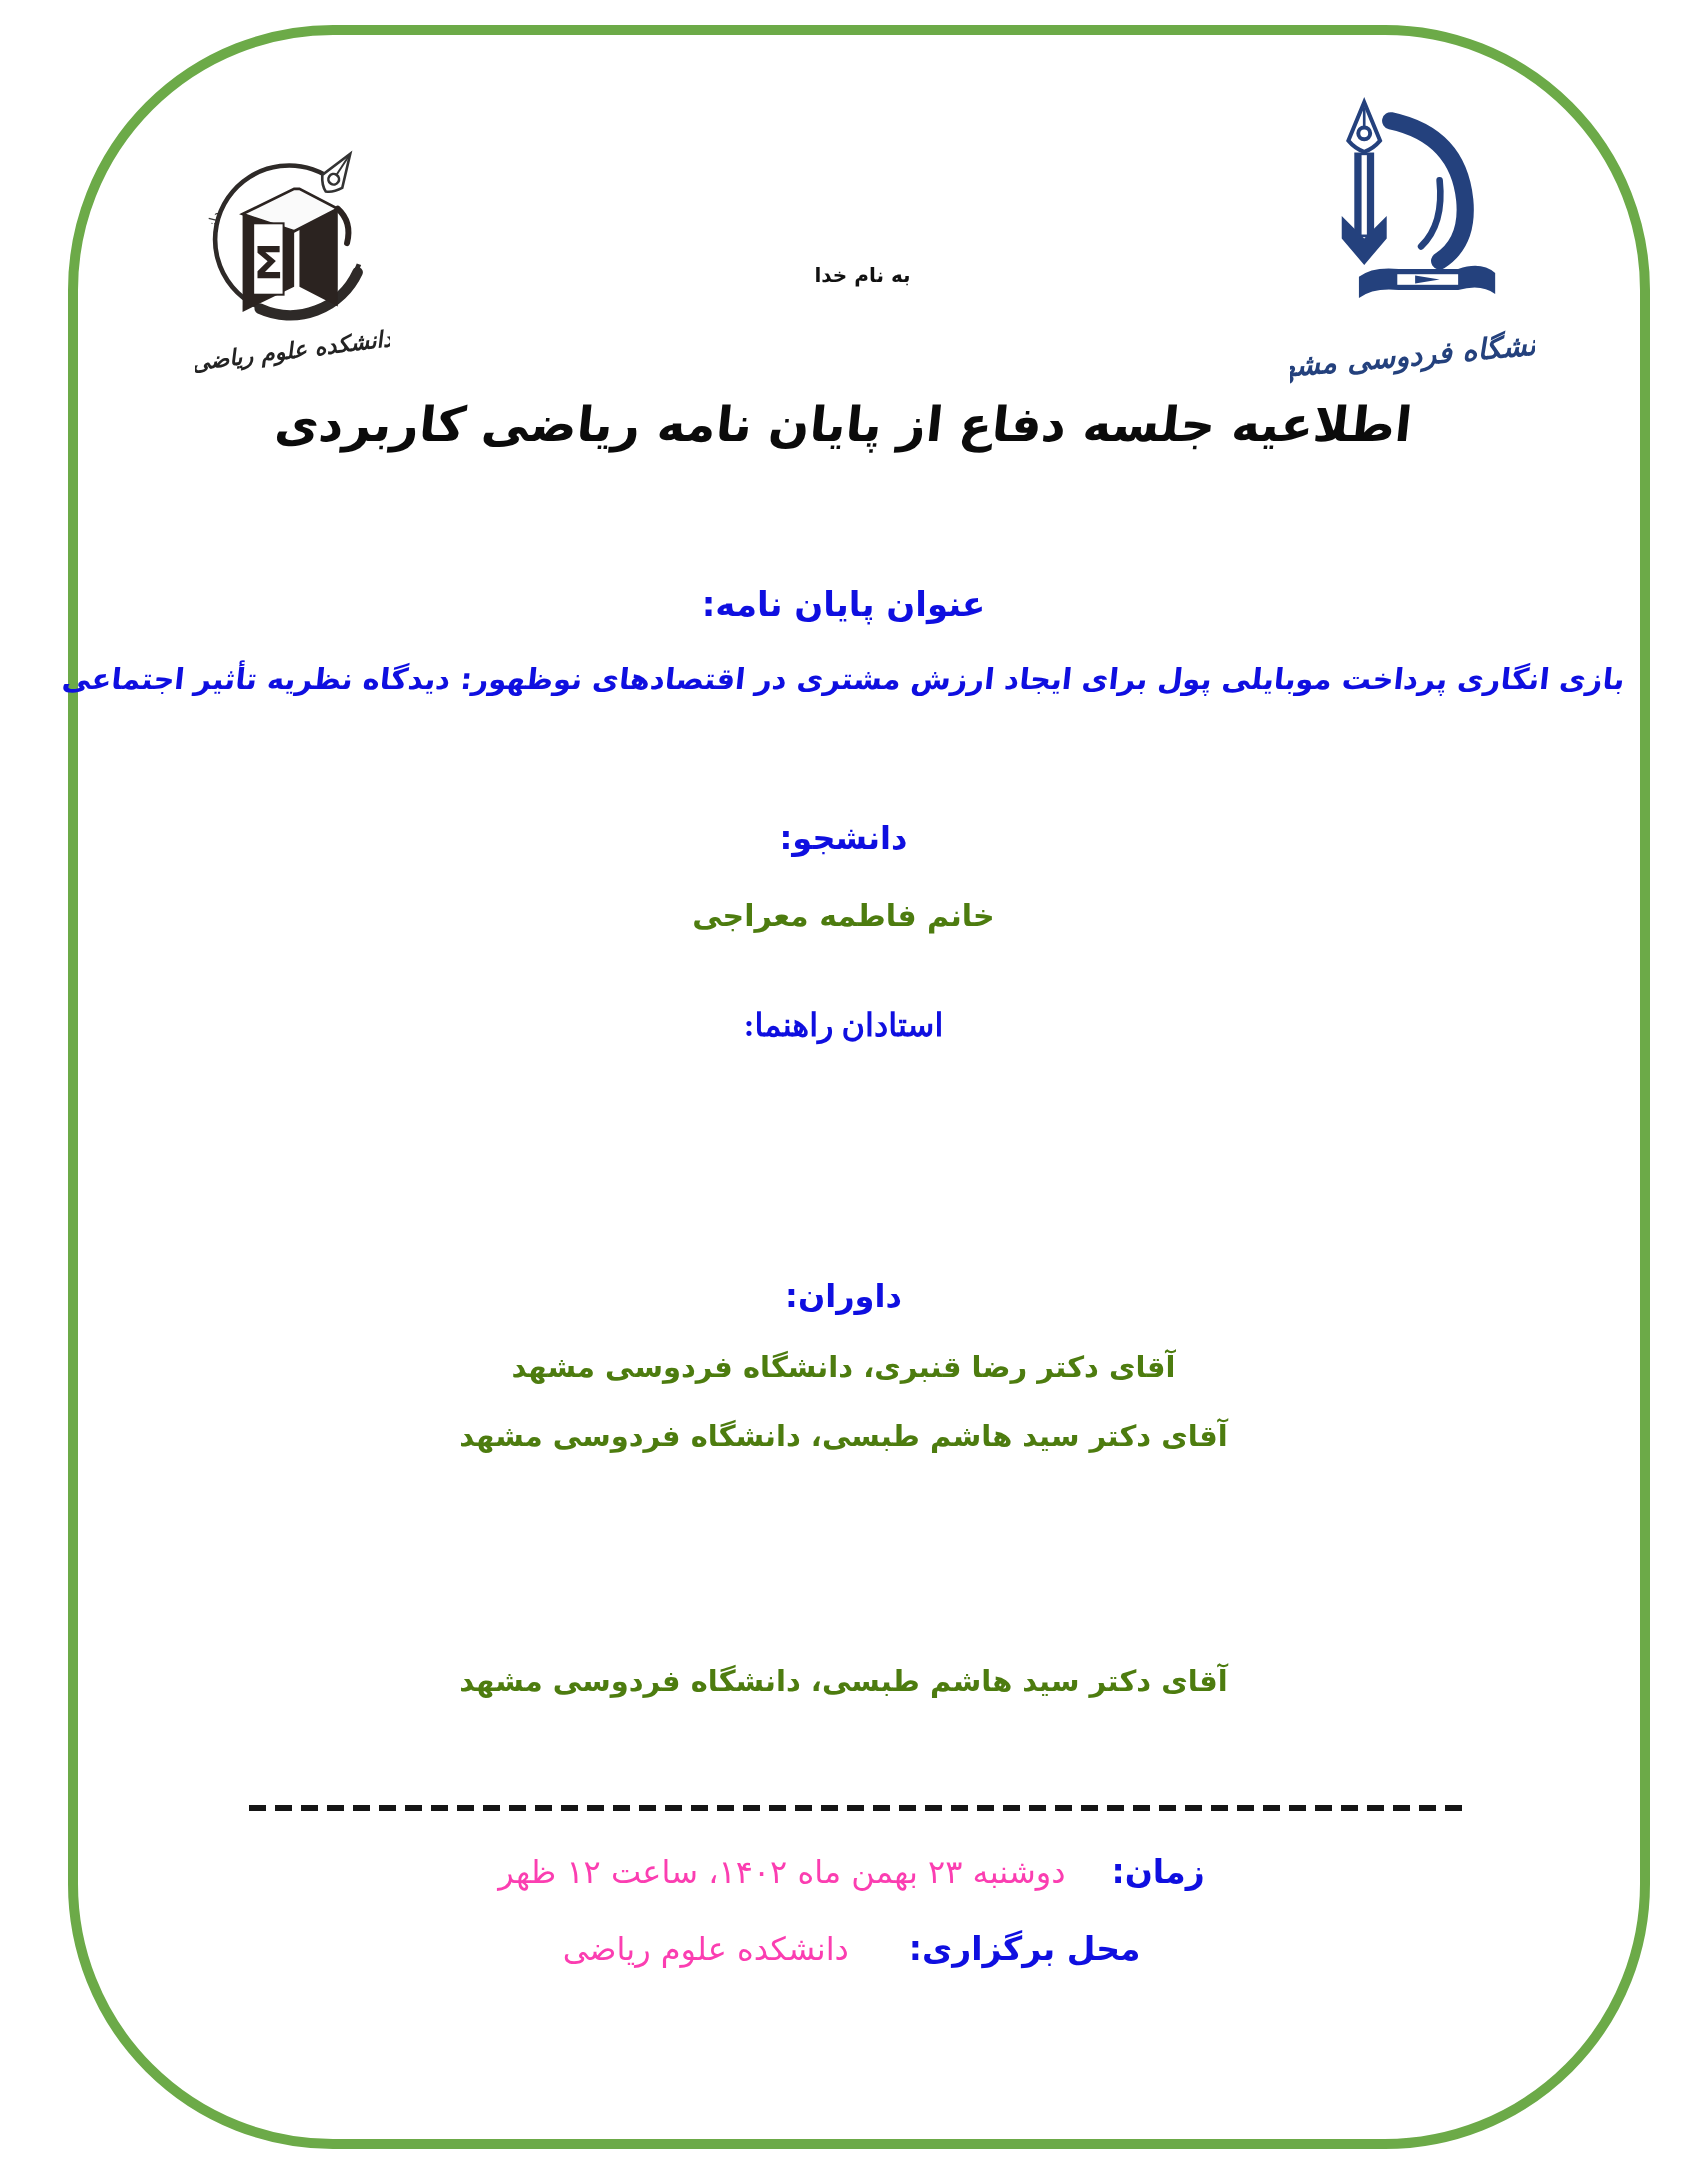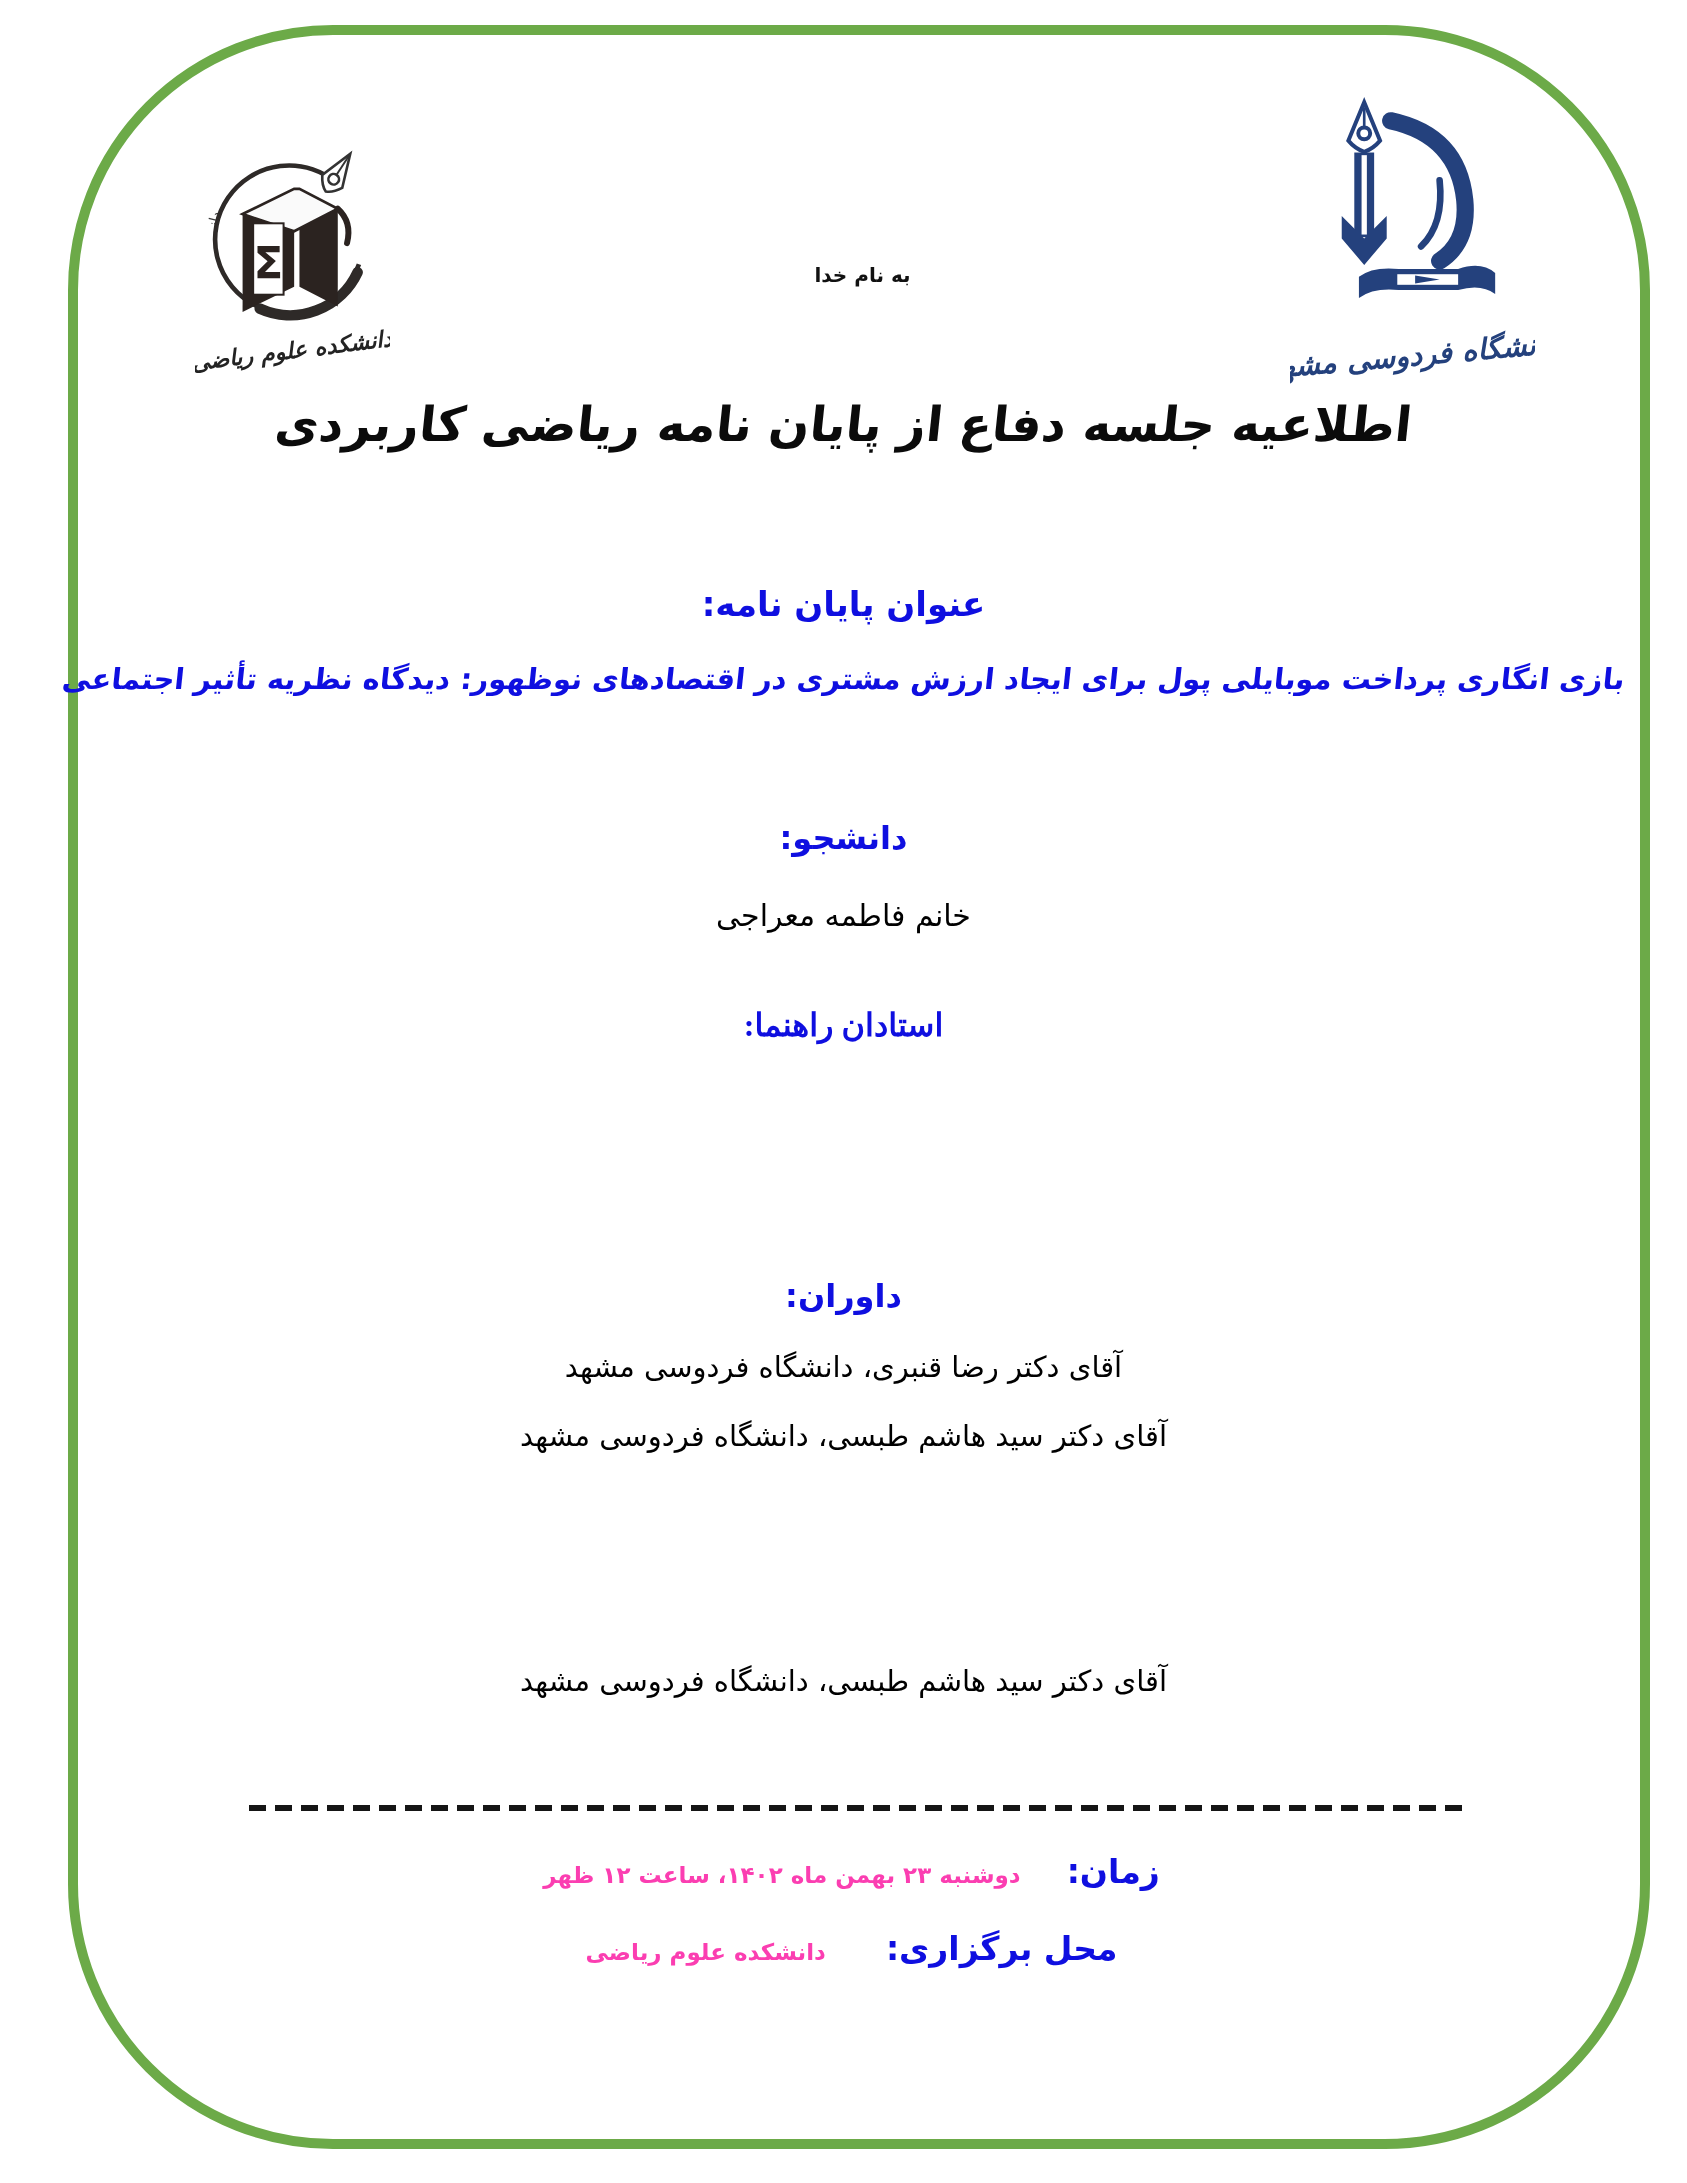--- a/index.html
+++ b/index.html
@@ -36,21 +36,21 @@
     top:396px;font-size:48px;font-weight:bold;color:#0b0b0b;
     transform:skewX(-6deg);
   }
   .sec-label{font-weight:bold;color:var(--accent-blue);}
   .title-label{top:584px;font-size:34px;}
   .thesis-title{
     top:662px;font-size:29px;font-weight:bold;color:var(--accent-blue);
     transform:skewX(-6deg);
   }
   .student-label{top:819px;font-size:32px;}
-  .person{font-weight:normal;color:#000000;}
+  .person{font-weight:bold;color:#4d7c0f;}
   .student-name{top:898px;font-size:30px;}
   .sup-label{top:1006px;font-size:32px;font-family:Liberation Serif, serif;}
   .sup-1{top:1075px;font-size:29px;}
   .sup-2{top:1145px;font-size:29px;}
   .ref-label{top:1277px;font-size:32px;}
   .ref-1{top:1350px;font-size:29px;}
   .ref-2{top:1419px;font-size:29px;}
   .rep-label{top:1571px;font-size:32px;}
   .rep-name{top:1664px;font-size:29px;}
   .divider{
@@ -59,21 +59,21 @@
     background:repeating-linear-gradient(to left,#151515 0 17px,transparent 17px 26px);
   }
   .sched-row{
     position:absolute;left:0;right:0;
     display:flex;justify-content:center;align-items:baseline;
     direction:rtl;white-space:nowrap;
   }
   .time-row{top:1852px;gap:46px;}
   .venue-row{top:1929px;gap:60px;}
   .sched-label{color:var(--accent-blue);font-weight:bold;font-size:33px;}
-  .sched-value{color:var(--accent-pink);font-weight:bold;font-size:23px;margin-left:16px;}
+  .sched-value{color:var(--accent-pink);font-weight:normal;font-size:32px;margin-left:16px;}
   .logo-left{position:absolute;left:195px;top:99px;width:195px;height:281px;}
   .logo-right{position:absolute;left:1290px;top:93px;width:245px;height:291px;}
   svg text{font-family:"DejaVu Sans", sans-serif;}
 </style>
 </head>
 <body>
 
 <div class="page">
 
   <div class="frame"></div>

